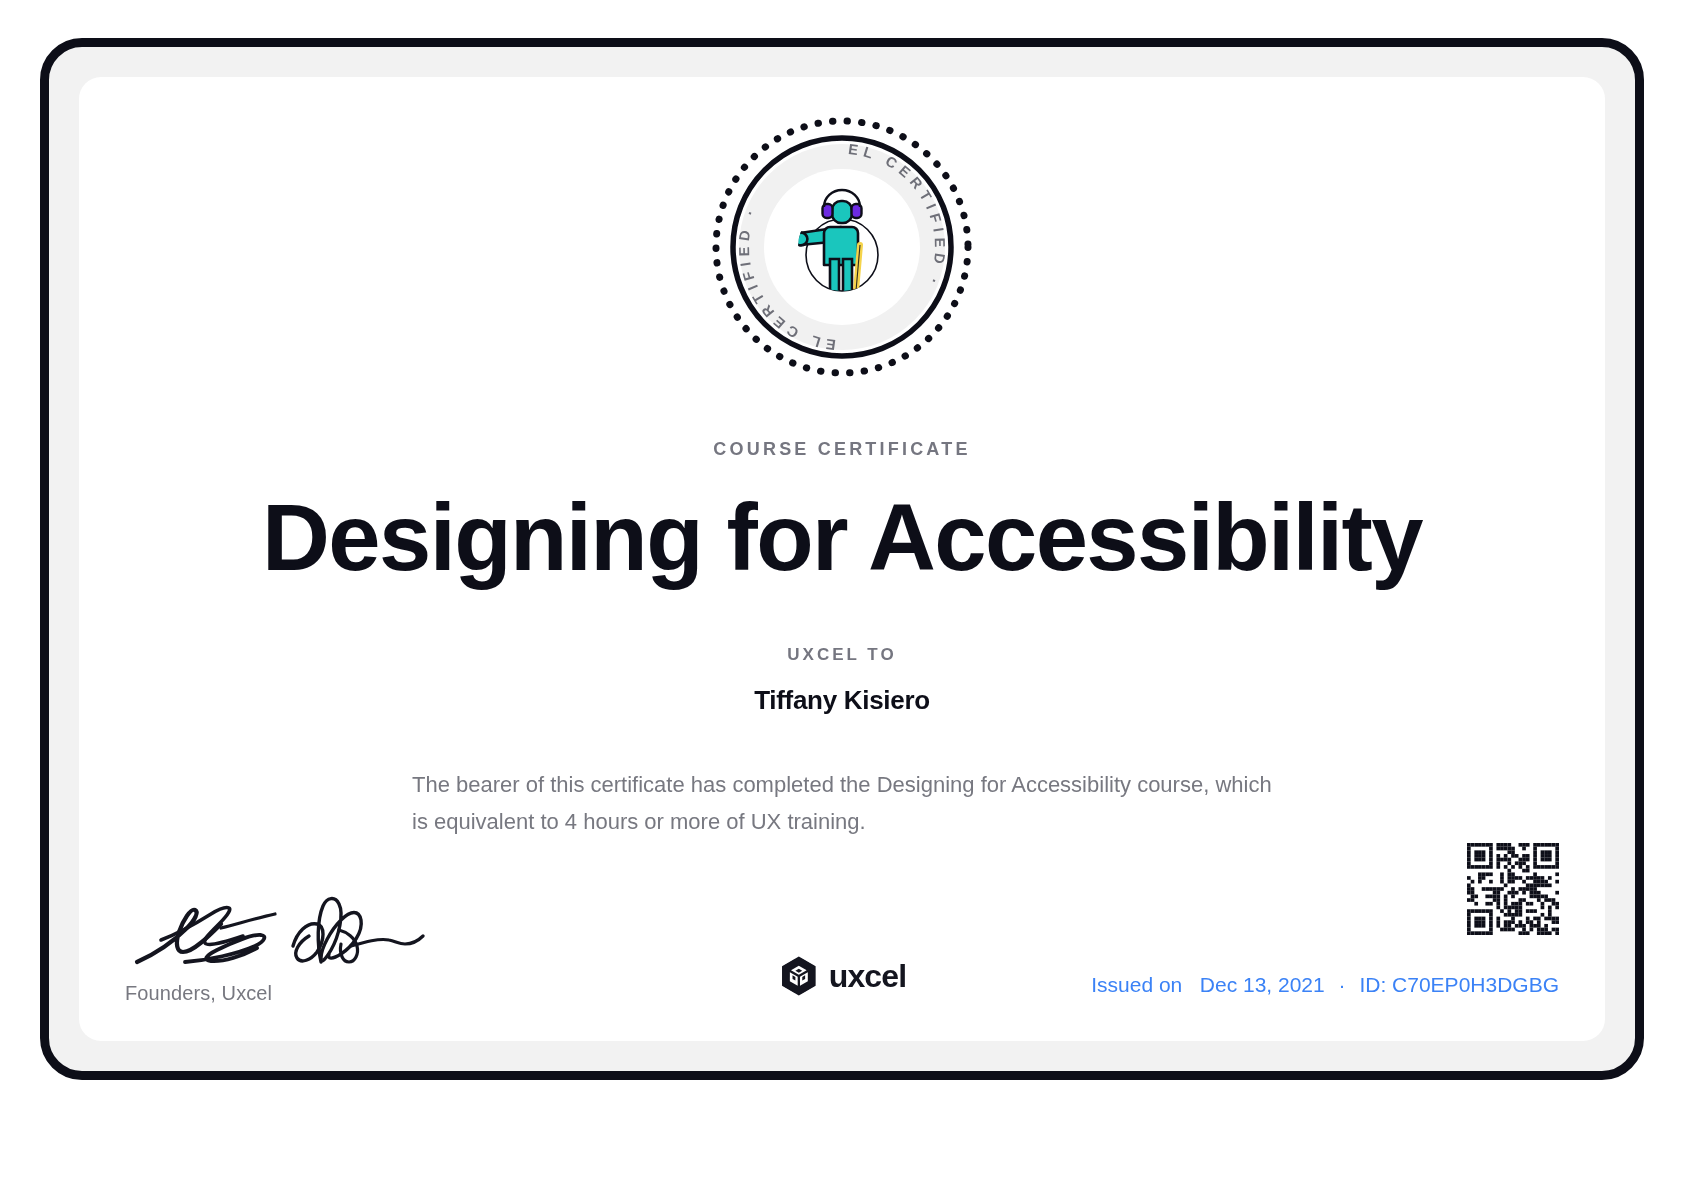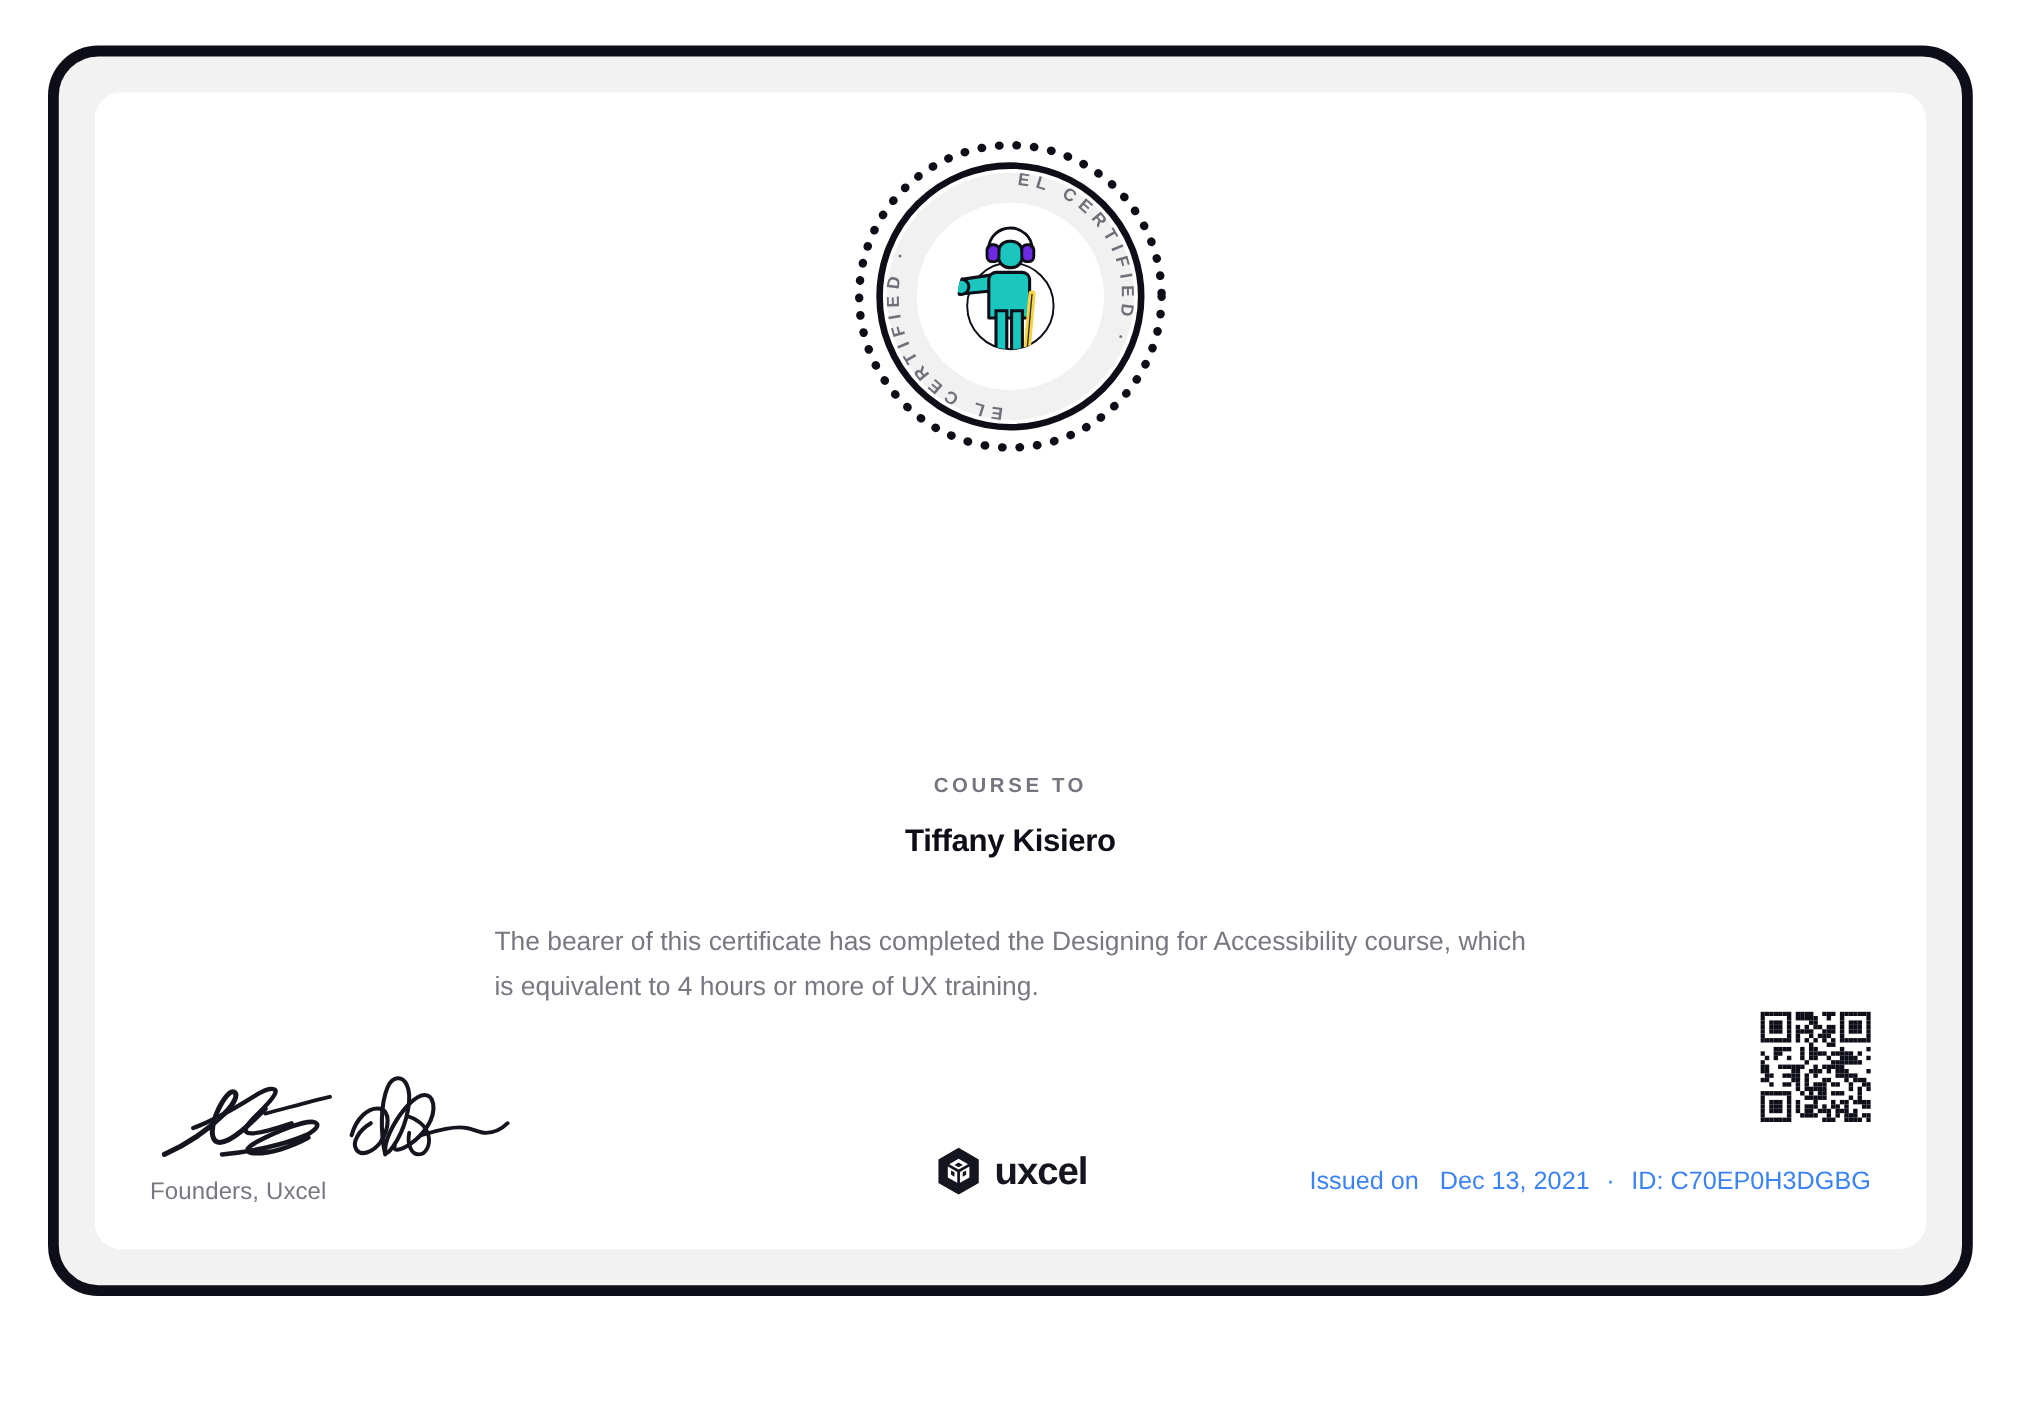--- a/index.html
+++ b/index.html
@@ -187,23 +187,25 @@
           <path d="M 150,130 L 146,176" stroke="#0d0e18" stroke-width="1.1" fill="none" opacity="0.85"></path>
         </g>
 
         <rect x="122" y="86" width="20" height="22" rx="9" fill="#1ac6bd" stroke="#0d0e18" stroke-width="2.6"></rect>
         <rect x="112.5" y="89" width="10" height="14" rx="4.2" fill="#6d2ae2" stroke="#0d0e18" stroke-width="2.4"></rect>
         <rect x="141.5" y="89" width="10" height="14" rx="4.2" fill="#6d2ae2" stroke="#0d0e18" stroke-width="2.4"></rect>
         <path d="M 114,92 a 18,17 0 0 1 36,0" fill="none" stroke="#0d0e18" stroke-width="2.4"></path>
       </g>
     </svg>
 
-
-
-    <div id="issued-to-label" class="eyebrow">COURSE TO</div>
+    <div id="course-certificate-label" class="eyebrow">COURSE CERTIFICATE</div>
+
+    <h1 id="certificate-title">Designing for Accessibility</h1>
+
+    <div id="issued-to-label" class="eyebrow">UXCEL TO</div>
 
     <div id="recipient-name">Tiffany Kisiero</div>
 
     <p id="certificate-description">The bearer of this certificate has completed the Designing for Accessibility course, which is equivalent to 4 hours or more of UX training.</p>
 
     <div id="signature-block">
       <svg id="signature-mark" viewBox="0 0 300 92">
         <g fill="none" stroke="#14151f" stroke-linecap="round" stroke-linejoin="round">
 
           <path d="M12,72 C30,64 48,52 62,38 C70,30 74,22 70,20 C66,18 58,30 54,42 C50,54 52,62 58,62

